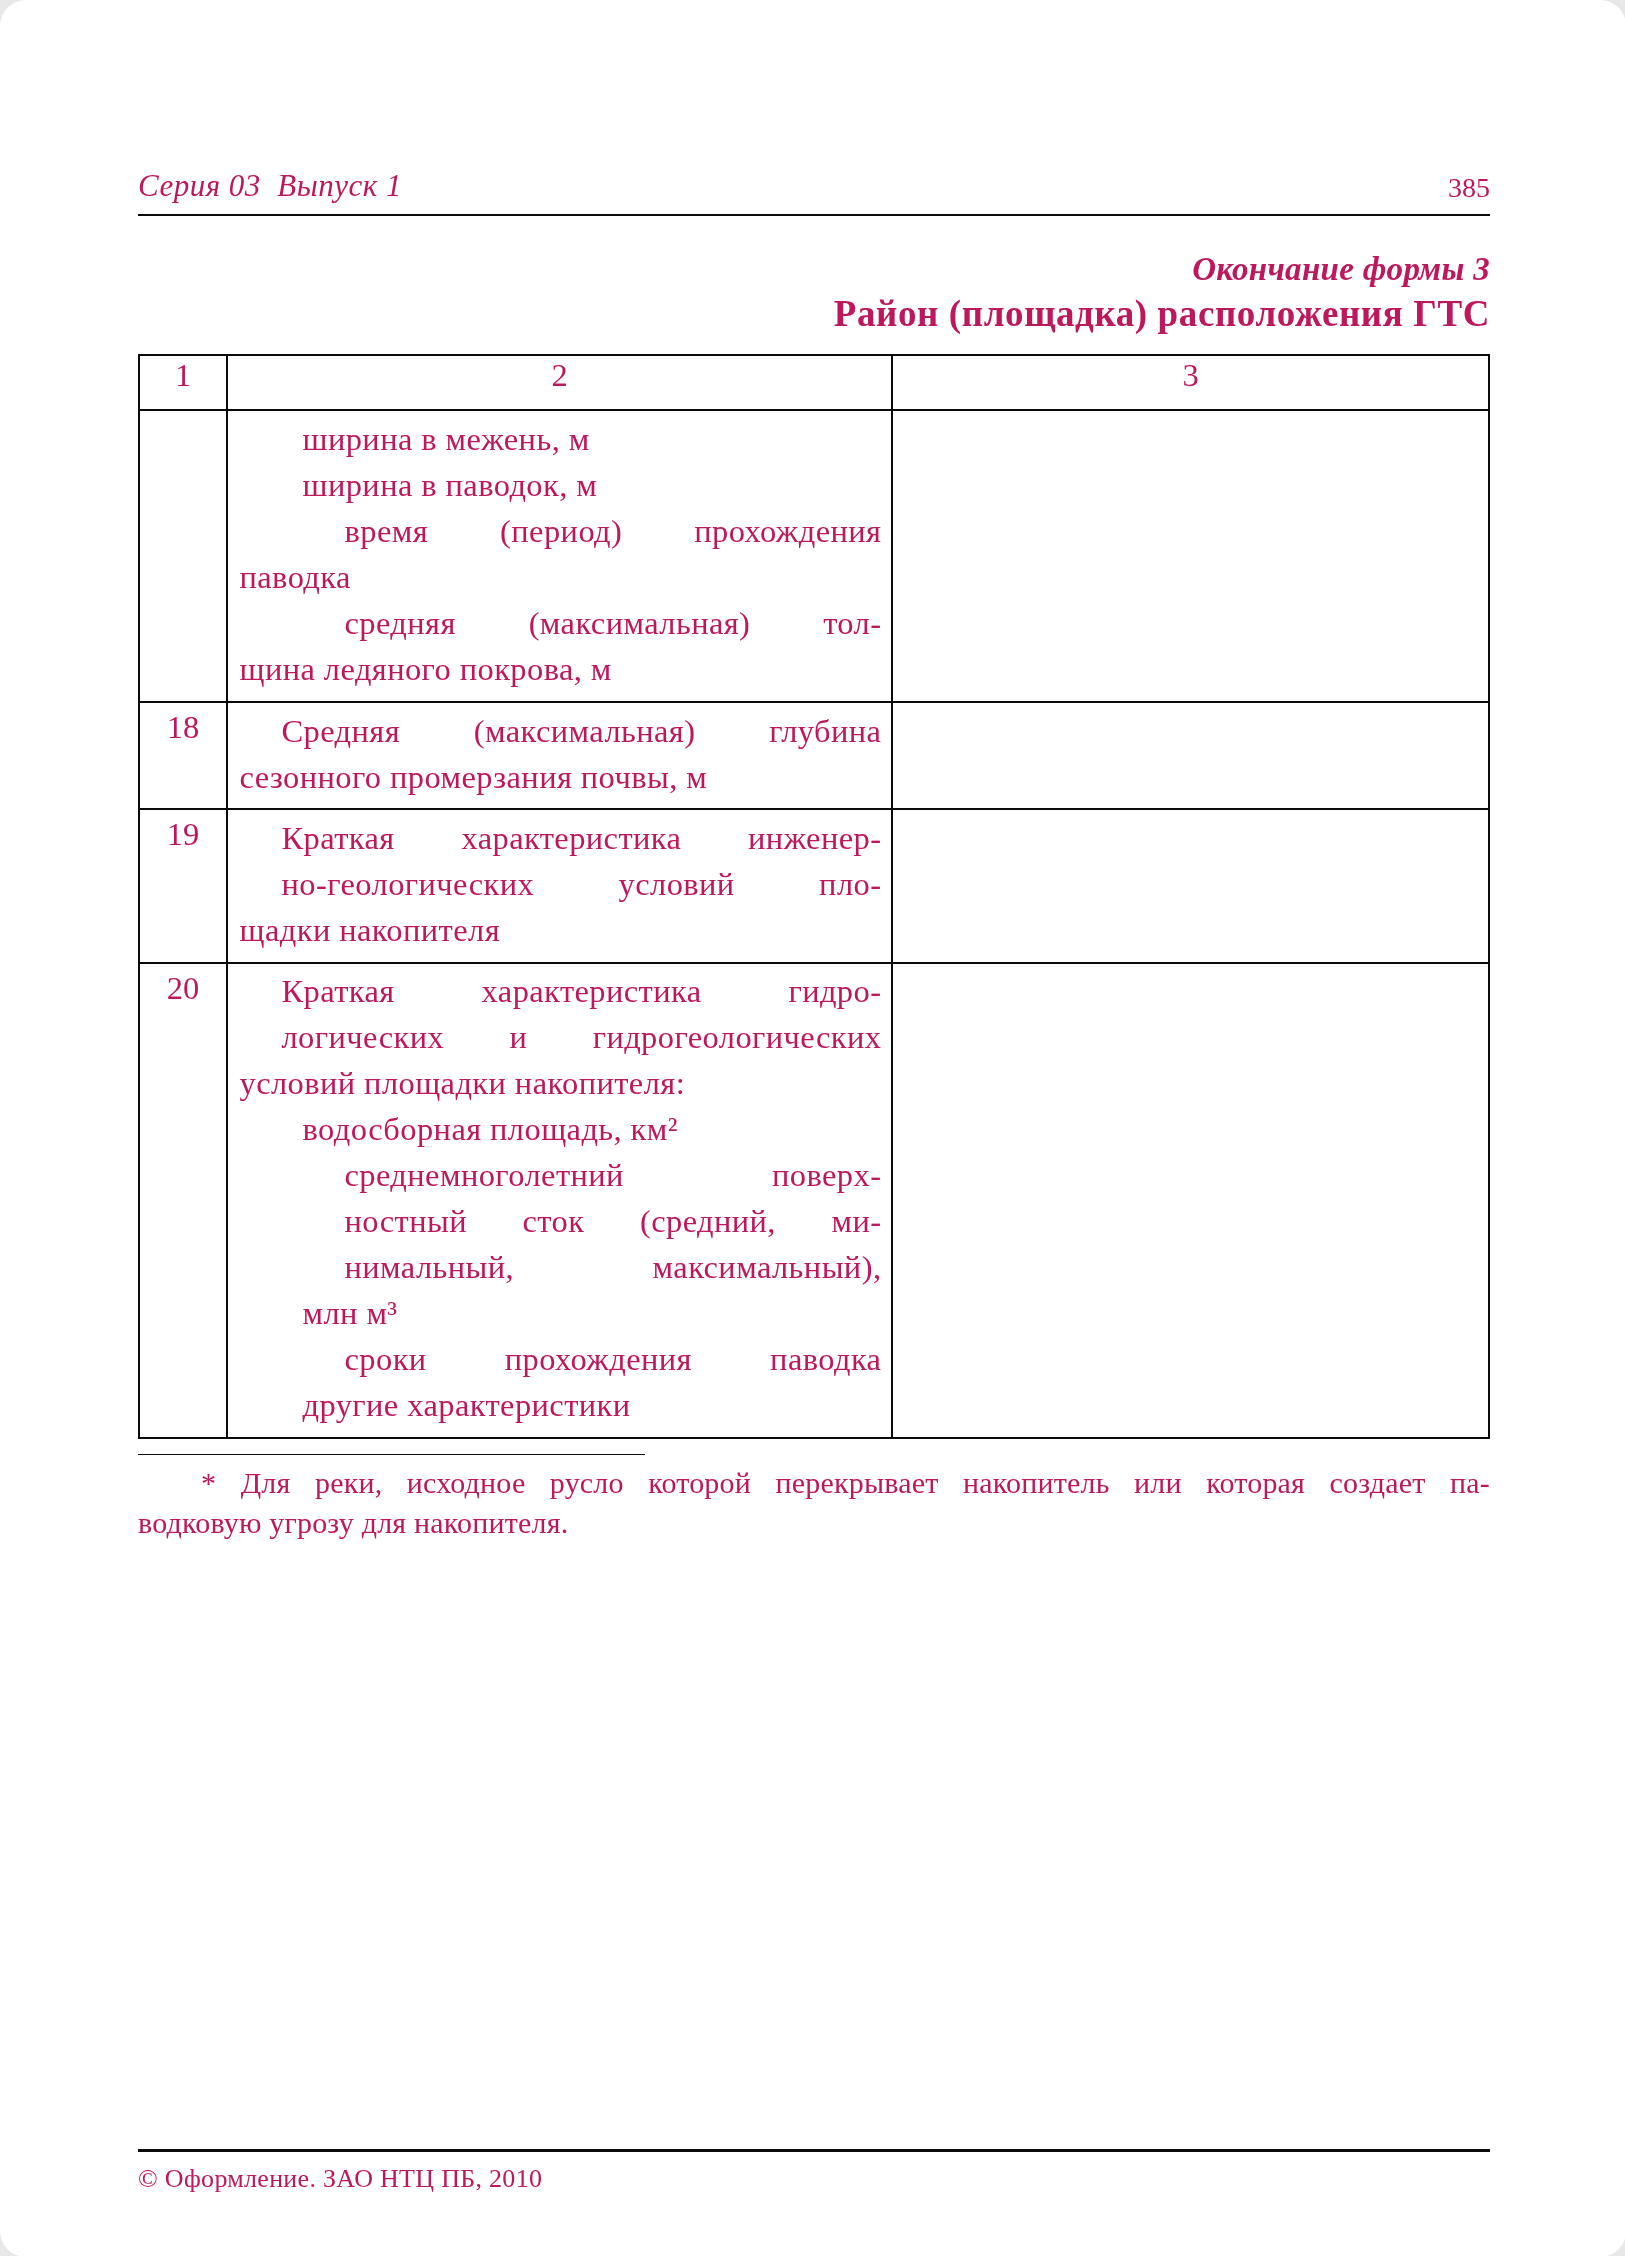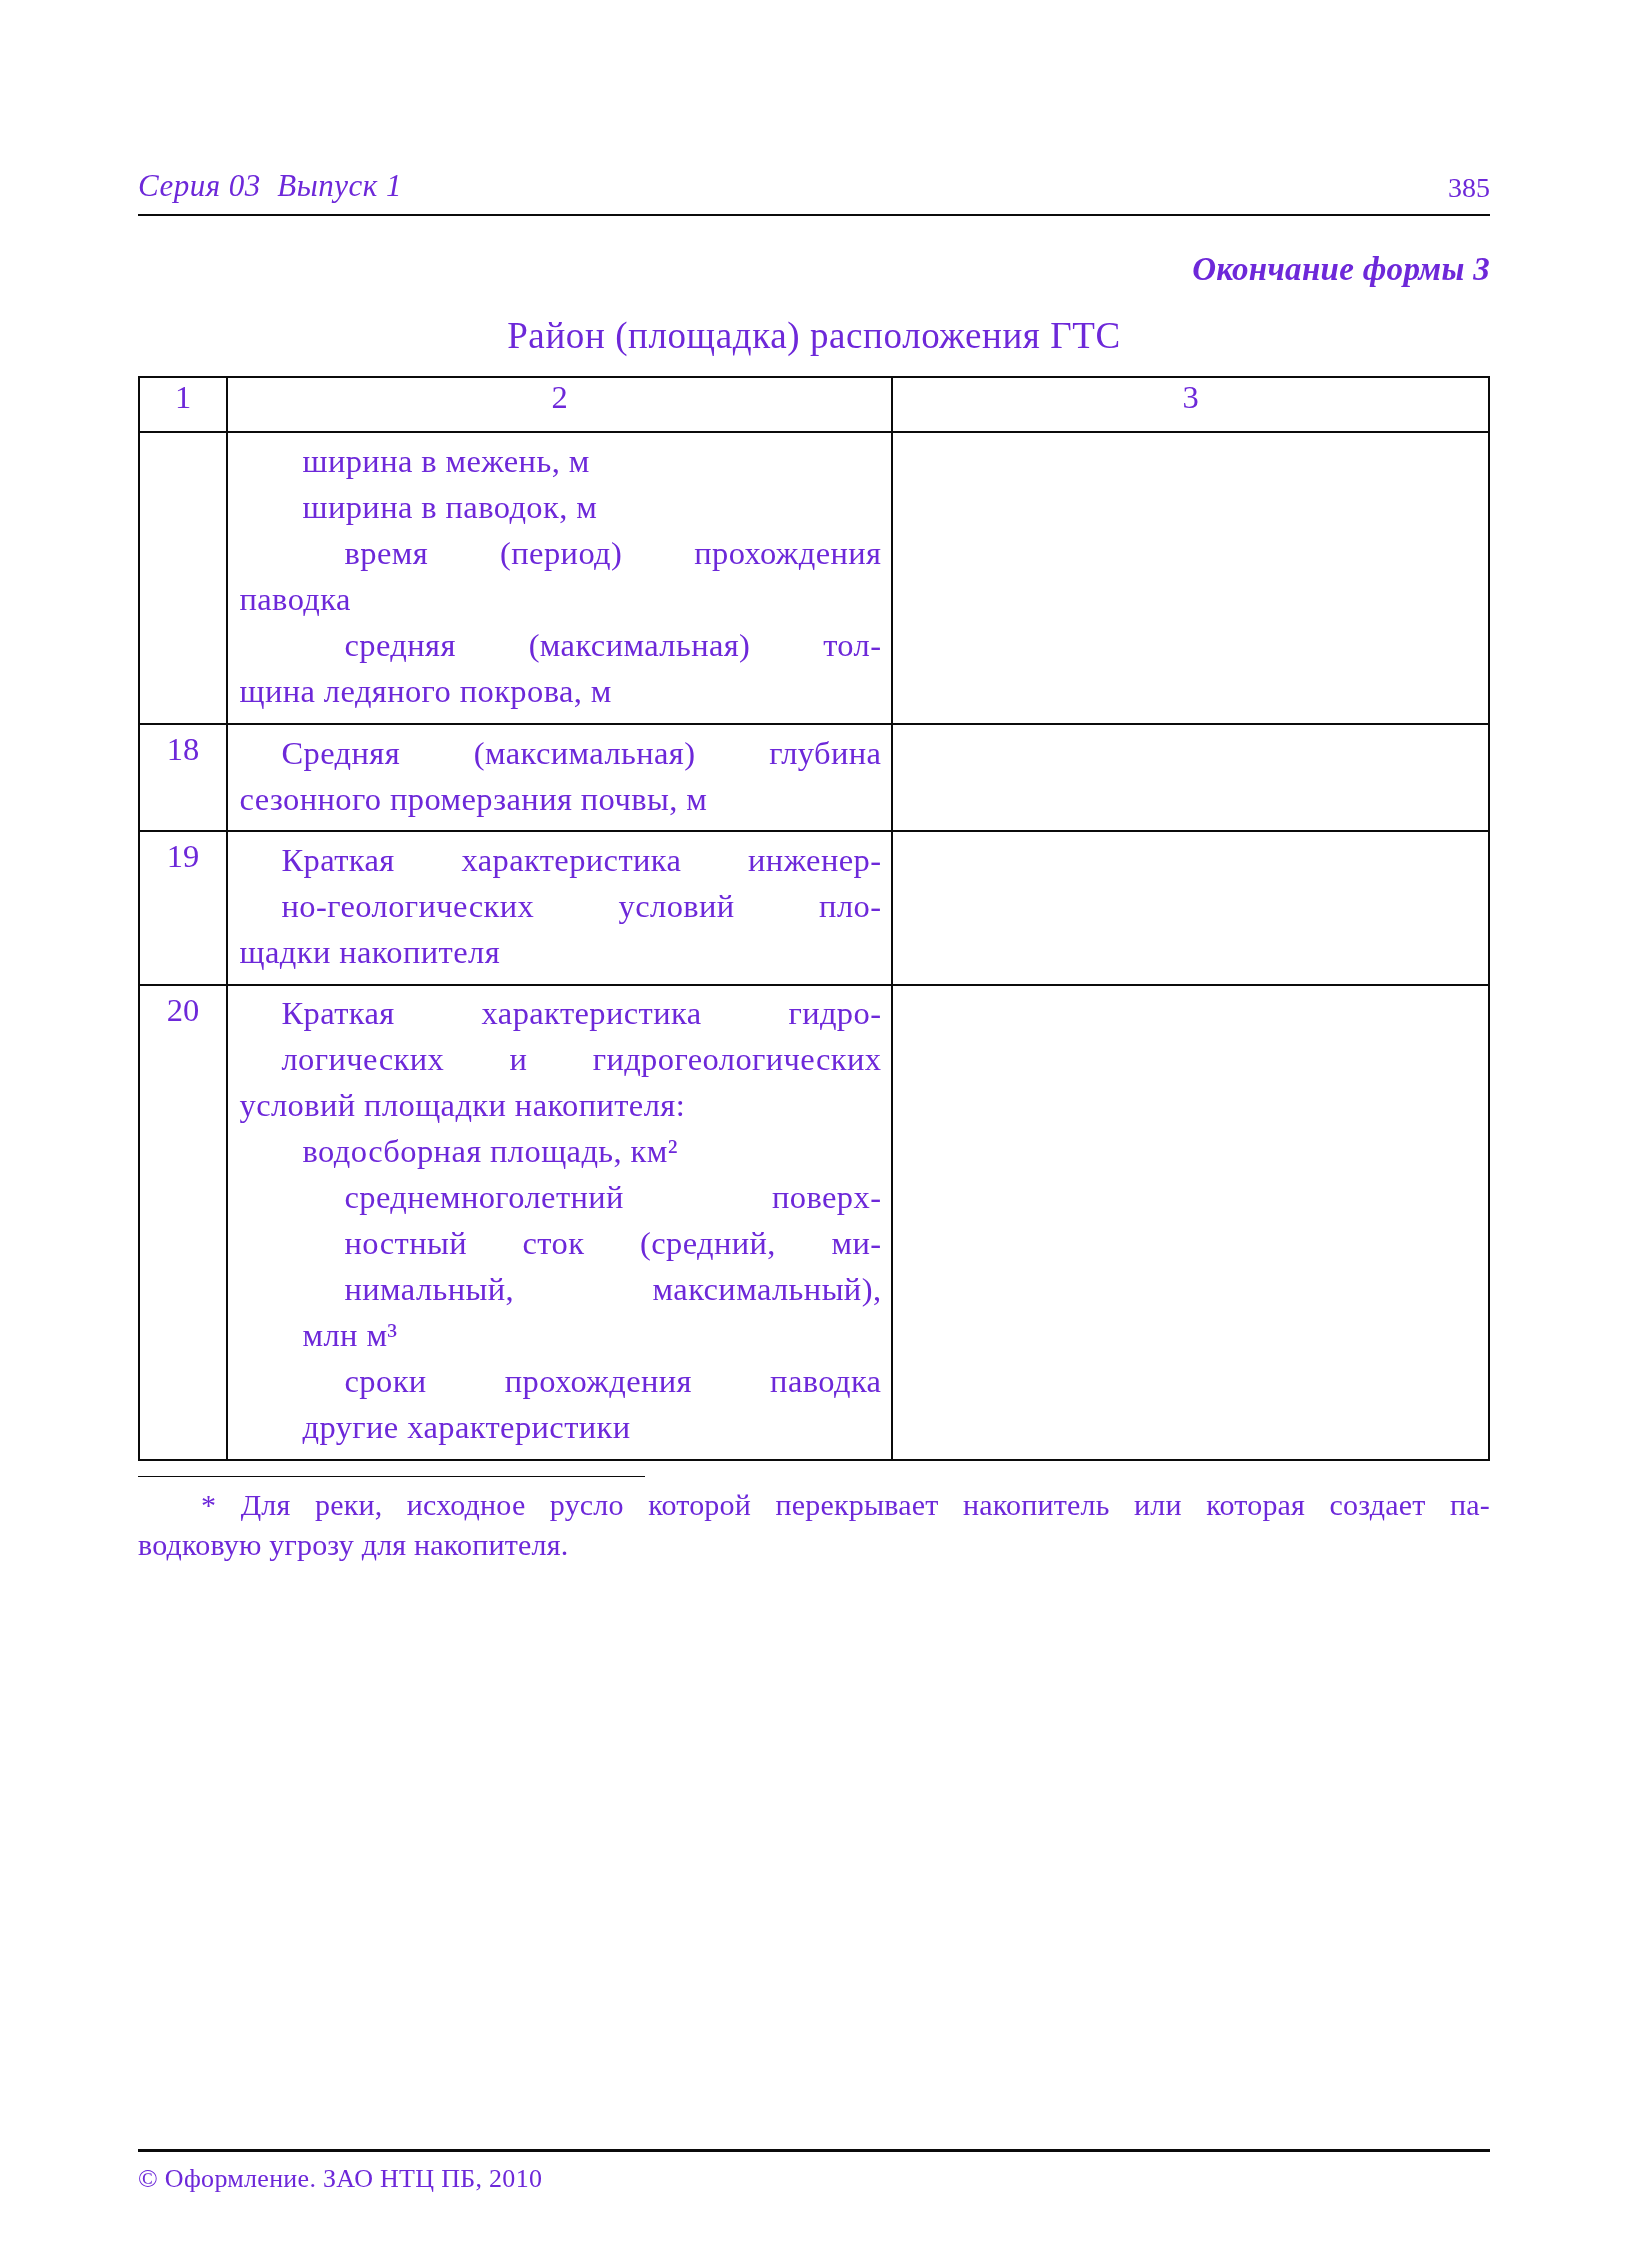--- a/index.html
+++ b/index.html
@@ -2,23 +2,24 @@
 <html><head>
 <meta charset="utf-8">
 <style>
   html, body { margin: 0; padding: 0; background: #e8e8e8; }
   .page {
     position: relative;
     width: 1626px;
     height: 2257px;
     background: #ffffff;
     font-family: "Liberation Serif", serif;
-    color: #6d28d9;
+    color: #be185d;
     overflow: hidden;
     margin: 0 auto;
+    border-radius: 26px;
   }
   .content {
     position: absolute;
     left: 138px;
     top: 0;
     width: 1352px;
   }
   .header {
     display: flex;
     justify-content: space-between;
@@ -40,24 +41,24 @@
   }
   .form-note {
     text-align: right;
     font-style: italic;
     font-weight: bold;
     font-size: 33px;
     margin-top: 35px;
     letter-spacing: 0.3px;
   }
   .title {
-    text-align: center;
-    font-weight: normal;
+    text-align: right;
+    font-weight: bold;
     font-size: 37px;
-    margin-top: 26px;
+    margin-top: 4px;
     letter-spacing: 0.6px;
   }
   table.form-table {
     margin-top: 19px;
     border-collapse: collapse;
     table-layout: fixed;
     width: 100%;
     border: 2.9px solid #0b0b0b;
   }
   table.form-table td {

